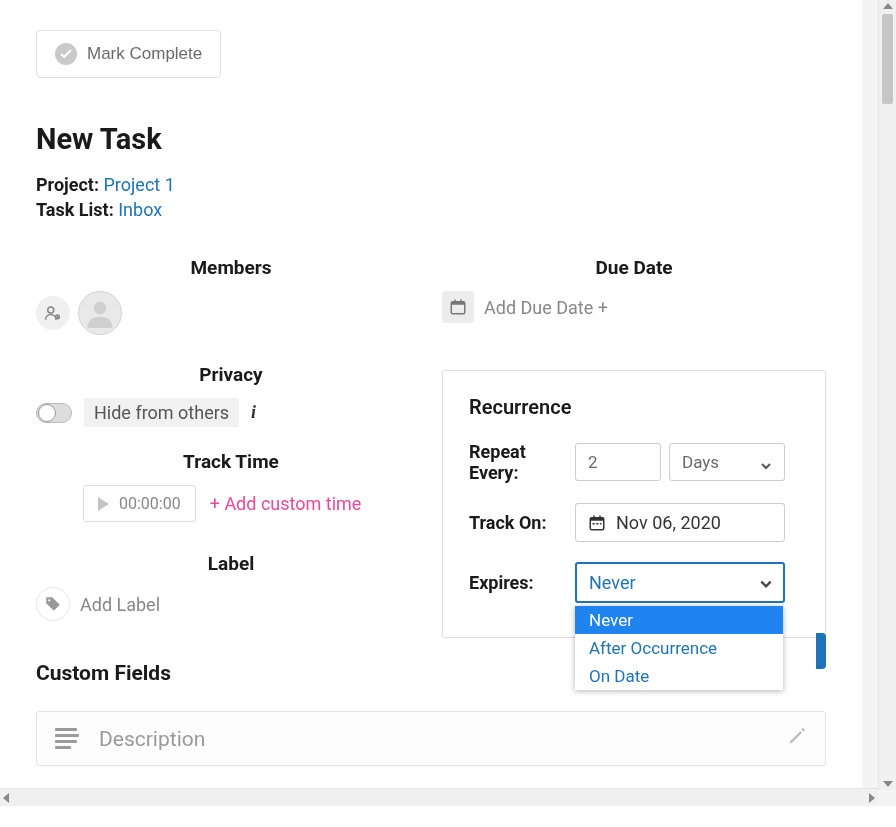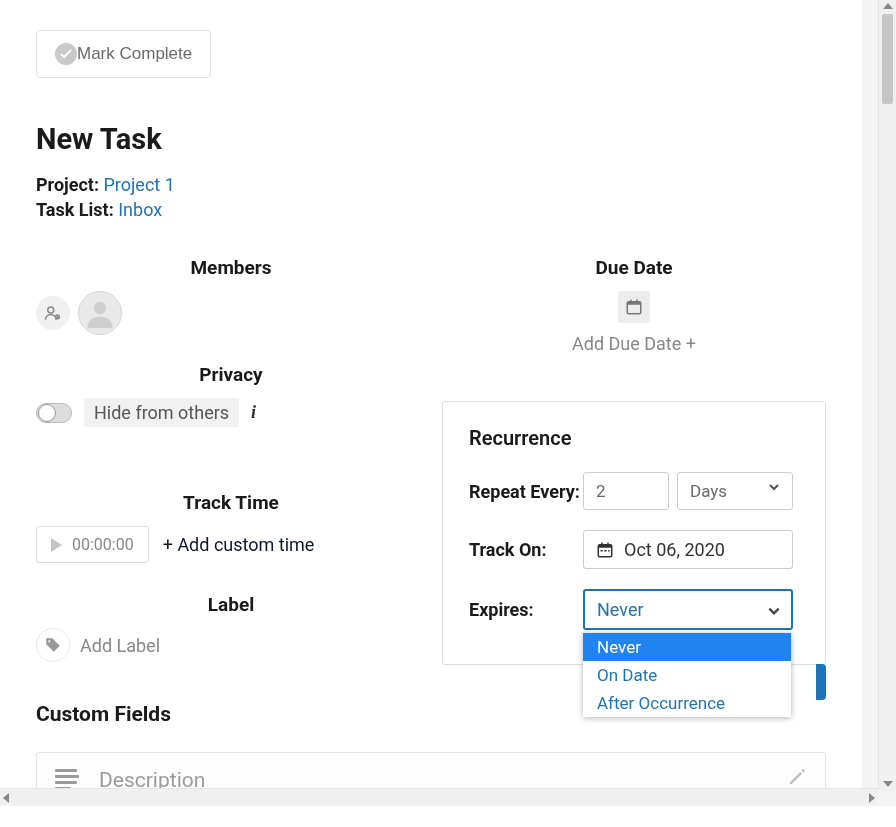--- a/index.html
+++ b/index.html
@@ -24,20 +24,21 @@
     }
     .top-row {
       display: flex;
       justify-content: space-between;
       align-items: center;
       margin-bottom: 44px;
     }
     .mark-complete-btn {
       display: inline-flex;
       align-items: center;
+      gap: 10px;
       border: 1px solid #e2e2e2;
       background: #fff;
       padding: 12px 18px;
       border-radius: 4px;
       cursor: pointer;
       color: #6a6a6a;
       font-size: 17px;
     }
     .check-circle {
       width: 22px; height: 22px;
@@ -120,21 +121,21 @@
       background: #e9e9e9;
       border: 1px solid #d4d4d4;
       display: inline-flex;
       align-items: center;
       justify-content: center;
     }
     .privacy-row {
       display: flex;
       align-items: center;
       gap: 12px;
-      margin-bottom: 64px;
+      margin-bottom: 23px;
     }
     .toggle {
       width: 36px; height: 20px;
       background: #ddd;
       border: 1px solid #bbb;
       border-radius: 12px;
       position: relative;
       cursor: pointer;
     }
     .toggle::after {
@@ -167,29 +168,30 @@
     }
     .time-box {
       border: 1px solid #ddd;
       border-radius: 3px;
       padding: 8px 14px;
       display: flex;
       align-items: center;
       gap: 10px;
       color: #888;
       font-size: 16px;
+      margin-left: 47px;
     }
     .play-icon {
       width: 0; height: 0;
       border-top: 7px solid transparent;
       border-bottom: 7px solid transparent;
       border-left: 11px solid #c5c5c5;
     }
     .add-custom {
-      color: #0f172a;
+      color: #ec4899;
       font-size: 18px;
       cursor: pointer;
     }
     .label-row {
       display: flex;
       align-items: center;
       gap: 10px;
       margin-bottom: 40px;
       color: #888;
     }
@@ -201,35 +203,34 @@
       align-items: center;
       justify-content: center;
     }
     .due-row {
       display: flex;
       align-items: center;
       gap: 10px;
       color: #888;
       font-size: 18px;
       margin-bottom: 24px;
-      flex-direction: column;
     }
     .cal-badge {
       width: 32px; height: 32px;
       border-radius: 4px;
       background: #ececec;
       display: inline-flex;
       align-items: center;
       justify-content: center;
       color: #777;
     }
     .recurrence-box {
       border: 1px solid #ddd;
       border-radius: 3px;
-      padding: 24px 32px 34px 26px;
+      padding: 24px 40px 34px 26px;
       position: relative;
       margin-top: 47px;
     }
     .recurrence-box h3 {
       font-size: 20px;
       font-weight: 600;
       margin-bottom: 22px;
     }
     .form-row {
       display: flex;
@@ -249,21 +250,21 @@
       border: 1px solid #ccc;
       border-radius: 3px;
       padding: 8px 12px;
       font-size: 17px;
       color: #6a6a6a;
     }
     .num-input { width: 86px; }
     .unit-select {
       width: 116px;
       display: flex;
-      align-items: flex-start;
+      align-items: flex-end;
       justify-content: space-between;
     }
     .date-input {
       width: 210px;
       display: flex;
       align-items: center;
       gap: 10px;
       color: #333;
       font-size: 18px;
     }
@@ -518,37 +519,37 @@
             <div class="mini-input date-input">
               <svg width="18" height="18" viewBox="0 0 24 24" fill="#333">
                   <rect x="3" y="5" width="18" height="16" rx="2" fill="none" stroke="#333" stroke-width="2"></rect>
                   <rect x="3" y="5" width="18" height="4"></rect>
                   <rect x="7" y="2" width="2" height="4"></rect>
                   <rect x="15" y="2" width="2" height="4"></rect>
                   <rect x="6" y="12" width="3" height="2"></rect>
                   <rect x="11" y="12" width="3" height="2"></rect>
                   <rect x="16" y="12" width="2" height="2"></rect>
                 </svg>
-              <span>Oct 06, 2020</span>
+              <span>Nov 06, 2020</span>
             </div>
           </div>
 
           <div class="form-row" style="margin-bottom:0;">
             <span class="flabel">Expires:</span>
             <div class="mini-input expires-select">
               <span>Never</span>
               <span class="chevron">
                   <svg width="14" height="14" viewBox="0 0 12 12">
                     <path d="M2 4l4 4 4-4" stroke="#444" stroke-width="2" fill="none"></path>
                   </svg>
                 </span>
               <div class="dropdown">
                 <div class="opt selected">Never</div>
+                <div class="opt">After Occurrence</div>
                 <div class="opt">On Date</div>
-                <div class="opt">After Occurrence</div>
               </div>
             </div>
           </div>
 
           <div class="blue-strip"></div>
           <div class="pointer-notch"></div>
         </div>
       </div>
     </div>
 

